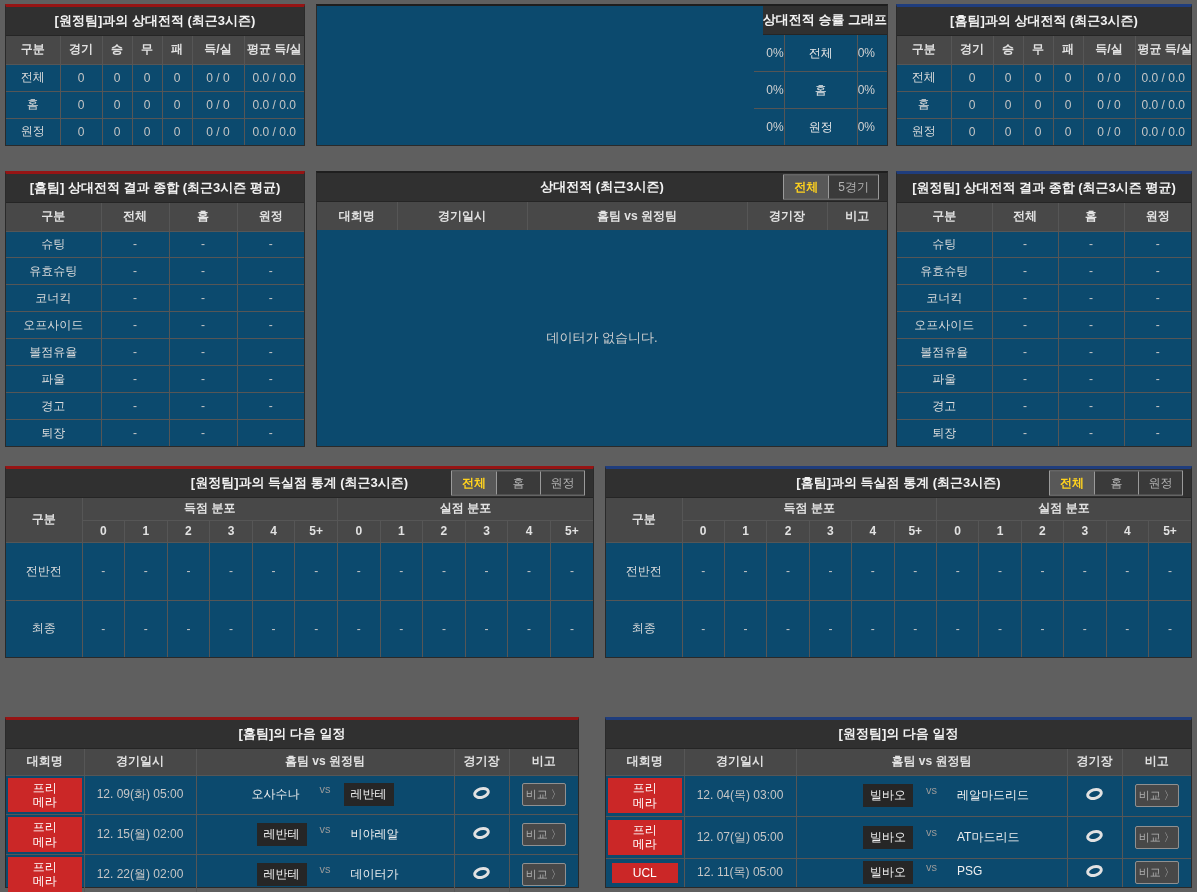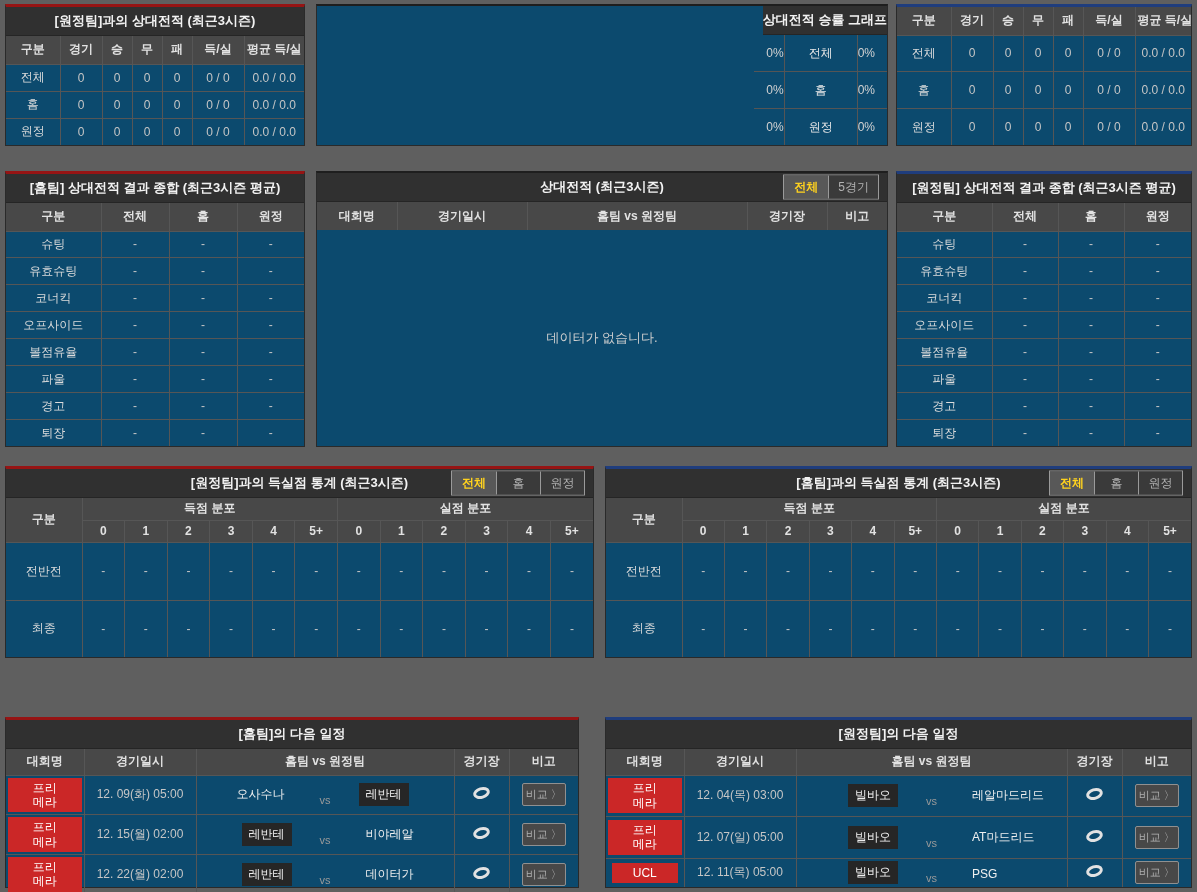--- a/index.html
+++ b/index.html
@@ -55,21 +55,21 @@
   .gmid   { width:74px; flex:none; border-left:1px solid #555; border-right:1px solid #555;
             display:flex; align-items:center; justify-content:center; color:#e8e8e8; font-size:12px; }
   .gbar-home { position:absolute; right:0; top:20%; height:60%; width:0%; background:#a32020; }
   .gbar-away { position:absolute; left:0;  top:20%; height:60%; width:0%; background:#2b4d9b; }
 
   .empty { flex:1; display:flex; align-items:center; justify-content:center; color:#cfcfcf; font-size:13px; }
 
   .badge { display:inline-block; background:#cb2727; color:#ffffff; font-weight:normal; font-size:12px;
            padding:3px 21px; line-height:1.2; }
   .date  { color:#cdcdcd; }
-  .match { display:flex; align-items:flex-end; width:100%;gap:15px; }
+  .match { display:flex; align-items:flex-start; width:100%; }
   .side  { flex:1; }
   .side.r{ text-align:right; }
   .side.l{ text-align:left; }
   .team  { display:inline-block; color:#f0f0f0; font-size:12px; padding:3px 7px; }
   .team[data-hl="1"] { background:#262626; }
   .vs    { flex:none; color:#9a9a9a; font-size:11px; margin:0 13px; }
   .stad  { display:inline-flex; align-items:center; justify-content:center; cursor:pointer; }
   .cmp   { background:#484848; border:1px solid #909090; color:#b0b0b0; font-size:11px;
            padding:3px 3px; border-radius:2px; cursor:pointer; font-family:inherit; white-space:nowrap; }
 </style>
@@ -178,20 +178,23 @@
           <div class="gmid">원정</div>
           <div class="gright">
             <div class="gbar-away"></div>
             <span class="gpct">0%</span>
           </div>
         </div>
       </div>
   </section>
 
   <section class="panel blue" id="p3">
+    <div class="phead">
+      <span class="ptitle">[홈팀]과의 상대전적 (최근3시즌)</span>
+    </div>
     <div class="pbody">
       <table class="tbl fill">
         <colgroup>
             <col style="width:54px">
             <col style="width:42px">
             <col style="width:30px">
             <col style="width:30px">
             <col style="width:30px">
             <col style="width:52px">
             <col>

